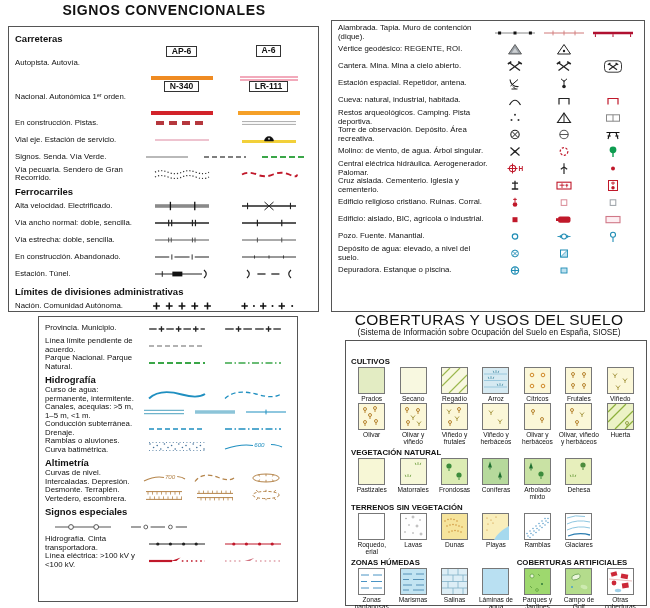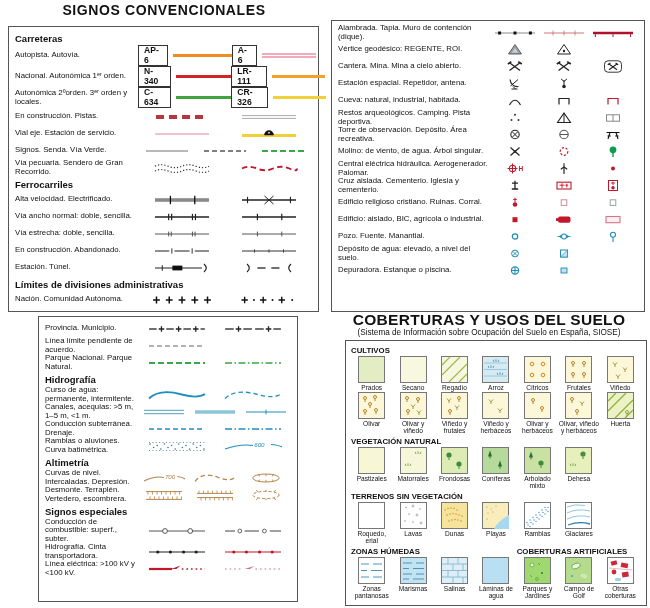--- a/index.html
+++ b/index.html
@@ -4,30 +4,30 @@
 <style>
   html,body{margin:0;padding:0;}
   body{width:650px;height:608px;position:relative;background:#fff;
        font-family:"Liberation Sans",sans-serif;color:#111;overflow:hidden;}
   .panel{position:absolute;border:1px solid #555;box-sizing:border-box;padding:3px 6px;background:#fff;}
   #titleA{position:absolute;left:8px;top:2px;width:312px;text-align:center;font-weight:bold;
           font-size:14px;letter-spacing:.6px;}
   #panelA{left:8px;top:26px;width:311px;height:286px;}
   #panelB{left:331px;top:20px;width:314px;height:292px;}
   #panelC{left:38px;top:316px;width:260px;height:286px;}
-  #titleD{position:absolute;left:330px;top:311px;width:318px;text-align:center;font-weight:bold;
+  #titleD{position:absolute;left:330px;top:311px;width:318px;text-align:center;font-weight:normal;
           font-size:15.5px;letter-spacing:.3px;}
   #subD{position:absolute;left:328px;top:328px;width:322px;text-align:center;font-size:8.2px;}
-  #panelD{left:345px;top:340px;width:302px;height:266px;padding:3px 5px;}
+  #panelD{left:345px;top:340px;width:302px;height:266px;padding:14px 5px;}
   .sechead-line{font-weight:bold;font-size:9.5px;margin:3px 0 1px;}
   .row{display:flex;align-items:center;min-height:17px;}
   .lbl{flex:1;font-size:7.8px;line-height:8.4px;padding-right:2px;}
   .syms{display:flex;align-items:center;flex:none;}
   .cell{flex:1;display:flex;justify-content:center;align-items:center;}
-  .shieldcell{flex-direction:row;gap:5px;}
+  .shieldcell{flex-direction:column;gap:19px;}
   .sbox{font-size:8.6px;font-weight:bold;line-height:9.5px;padding:0 5px;border:1px solid #333;background:#fff;}
   .sbar{width:62px;height:3.6px;}
   .sbar2{width:58px;height:5px;}
   #dgrid{display:grid;grid-template-columns:repeat(7,1fr);}
   .dsec{grid-column:1/-1;font-weight:bold;font-size:7.8px;margin:2px 0 1px;}
   .tile{display:flex;flex-direction:column;align-items:center;margin-bottom:1px;}
   .tlabel{font-size:6.6px;line-height:7px;text-align:center;margin-top:1px;max-width:41px;}
 </style>
 </head>
 <body>
@@ -51,33 +51,20 @@
     <div class="row">
       <div class="lbl">Nacional. Autonómica 1ᵉʳ orden.</div>
       <div class="syms" style="width: 174px;">
         <span class="cell shieldcell">
           <span class="sbox">N-340</span>
           <span class="sbar" style="background:#d2232a"></span>
         </span>
         <span class="cell shieldcell">
           <span class="sbox">LR-111</span>
           <span class="sbar" style="background:#f5a028"></span>
-        </span>
-      </div>
-    </div>
-    <div class="row">
-      <div class="lbl">Autonómica 2ºorden. 3ᵉʳ orden y locales.</div>
-      <div class="syms" style="width: 174px;">
-        <span class="cell shieldcell">
-          <span class="sbox">C-634</span>
-          <span class="sbar" style="background:#3fa43f"></span>
-        </span>
-        <span class="cell shieldcell">
-          <span class="sbox">CR-326</span>
-          <span class="sbar" style="background:#f2d03a"></span>
         </span>
       </div>
     </div>
     <div class="row">
       <div class="lbl">En construcción. Pistas.</div>
       <div class="syms" style="width: 174px;">
         <span class="cell">
           <svg width="58" height="12" viewBox="0 0 58 12">
             <line x1="3" y1="6" x2="55" y2="6" stroke="#b5373d" stroke-width="3.8" stroke-dasharray="8,5"></line>
           </svg>
@@ -826,21 +813,20 @@
             <line x1="29.919999999999998" y1="2.8" x2="31.9" y2="1.2" stroke="#b5854b" stroke-width="0.9"></line>
             <line x1="14.080000000000002" y1="9.2" x2="12.100000000000001" y2="10.8" stroke="#b5854b" stroke-width="0.9"></line>
             <line x1="22" y1="9.6" x2="22" y2="11.2" stroke="#b5854b" stroke-width="0.9"></line>
             <line x1="29.919999999999998" y1="9.2" x2="31.9" y2="10.8" stroke="#b5854b" stroke-width="0.9"></line>
           </svg>
         </span>
       </div>
     </div>
     <div class="sechead-line">Signos especiales</div>
     <div class="row">
-      <div class="lbl">Conducción de combustible: superf., subter.</div>
       <div class="syms" style="width: 152px;">
         <span class="cell">
           <svg width="60" height="12" viewBox="0 0 60 12">
             <line x1="2" y1="6" x2="58" y2="6" stroke="#555555" stroke-width="1.1"></line>
             <circle cx="18" cy="6" r="2.4" fill="#fff" stroke="#555555" stroke-width="1"></circle>
             <circle cx="43.199999999999996" cy="6" r="2.4" fill="#fff" stroke="#555555" stroke-width="1"></circle>
           </svg>
         </span>
         <span class="cell">
           <svg width="60" height="12" viewBox="0 0 60 12">

